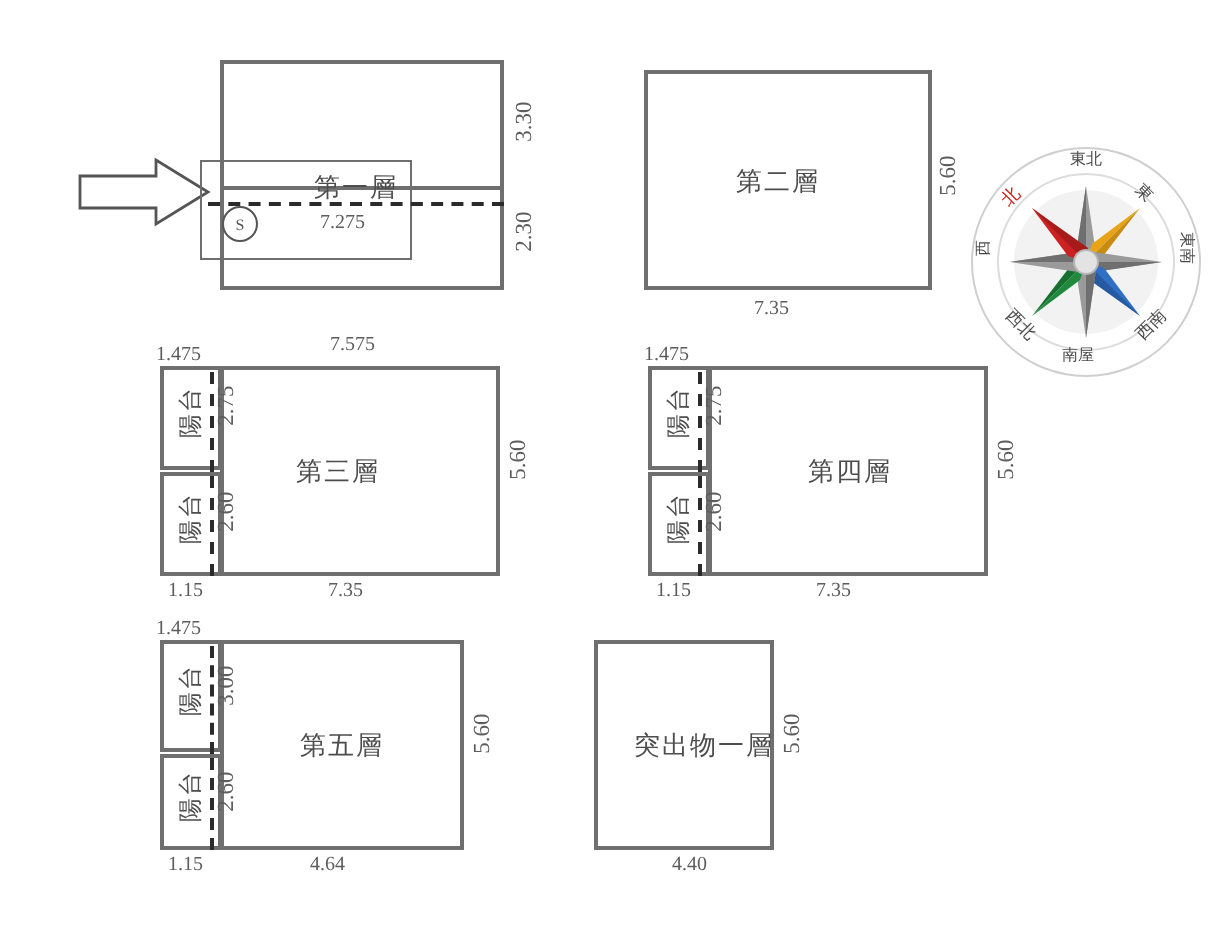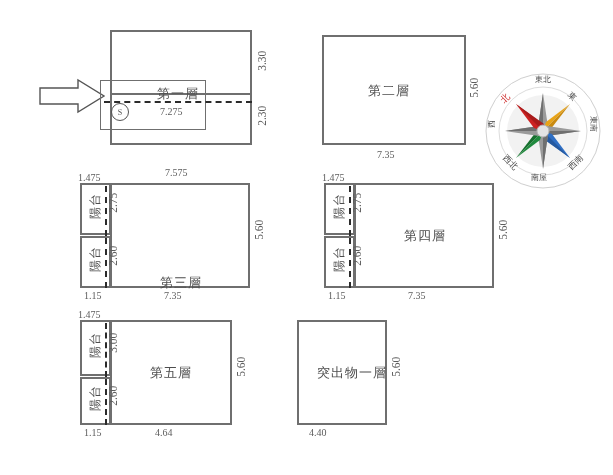--- a/index.html
+++ b/index.html
@@ -203,21 +203,21 @@
 
     <div class="wall" style="left:110px; top:183px; width:140px; height:105px;"></div>
 
     <div class="wall" style="left:80px; top:183px; width:31px; height:52px;"></div>
 
     <div class="wall" style="left:80px; top:236px; width:31px; height:52px;"></div>
 
     <div class="dash-v" style="left:105px; top:186px; height:50px;"></div>
     <div class="dash-v" style="left:105px; top:238px; height:50px;"></div>
 
-    <div class="lbl floor-name" style="left:160px; top:229px;margin-top:47px;">第三層</div>
+    <div class="lbl floor-name" style="left:148px; top:229px;">第三層</div>
     <div class="lbl balcony" style="left:75px; top:200px; width:40px; text-align:center;">陽台</div>
     <div class="lbl balcony" style="left:75px; top:253px; width:40px; text-align:center;">陽台</div>
 
     <div class="lbl dim" style="left:78px; top:173px;">1.475</div>
     <div class="lbl dim-v" style="left:99px; top:197px; width:30px; text-align:center;">2.75</div>
     <div class="lbl dim-v" style="left:99px; top:250px; width:30px; text-align:center;">2.60</div>
     <div class="lbl dim" style="left:84px; top:291px;">1.15</div>
     <div class="lbl dim" style="left:164px; top:291px;">7.35</div>
     <div class="lbl dim-v" style="left:245px; top:224px; width:30px; text-align:center;">5.60</div>
   </div>
@@ -256,17 +256,17 @@
     <div class="lbl dim-v" style="left:99px; top:337px; width:30px; text-align:center;">3.00</div>
     <div class="lbl dim-v" style="left:99px; top:390px; width:30px; text-align:center;">2.60</div>
     <div class="lbl dim" style="left:84px; top:428px;">1.15</div>
     <div class="lbl dim" style="left:155px; top:428px;">4.64</div>
     <div class="lbl dim-v" style="left:227px; top:361px; width:30px; text-align:center;">5.60</div>
   </div>
 
   <div class="plan">
     <div class="wall" style="left:297px; top:320px; width:90px; height:105px;"></div>
     <div class="lbl floor-name" style="left:317px; top:366px;">突出物一層</div>
-    <div class="lbl dim" style="left:309px; top:428px;">4.40</div>
+    <div class="lbl dim" style="left:336px; top:428px;">4.40</div>
     <div class="lbl dim-v" style="left:382px; top:361px; width:30px; text-align:center;">5.60</div>
   </div>
 
 </div>
 
 </body></html>

